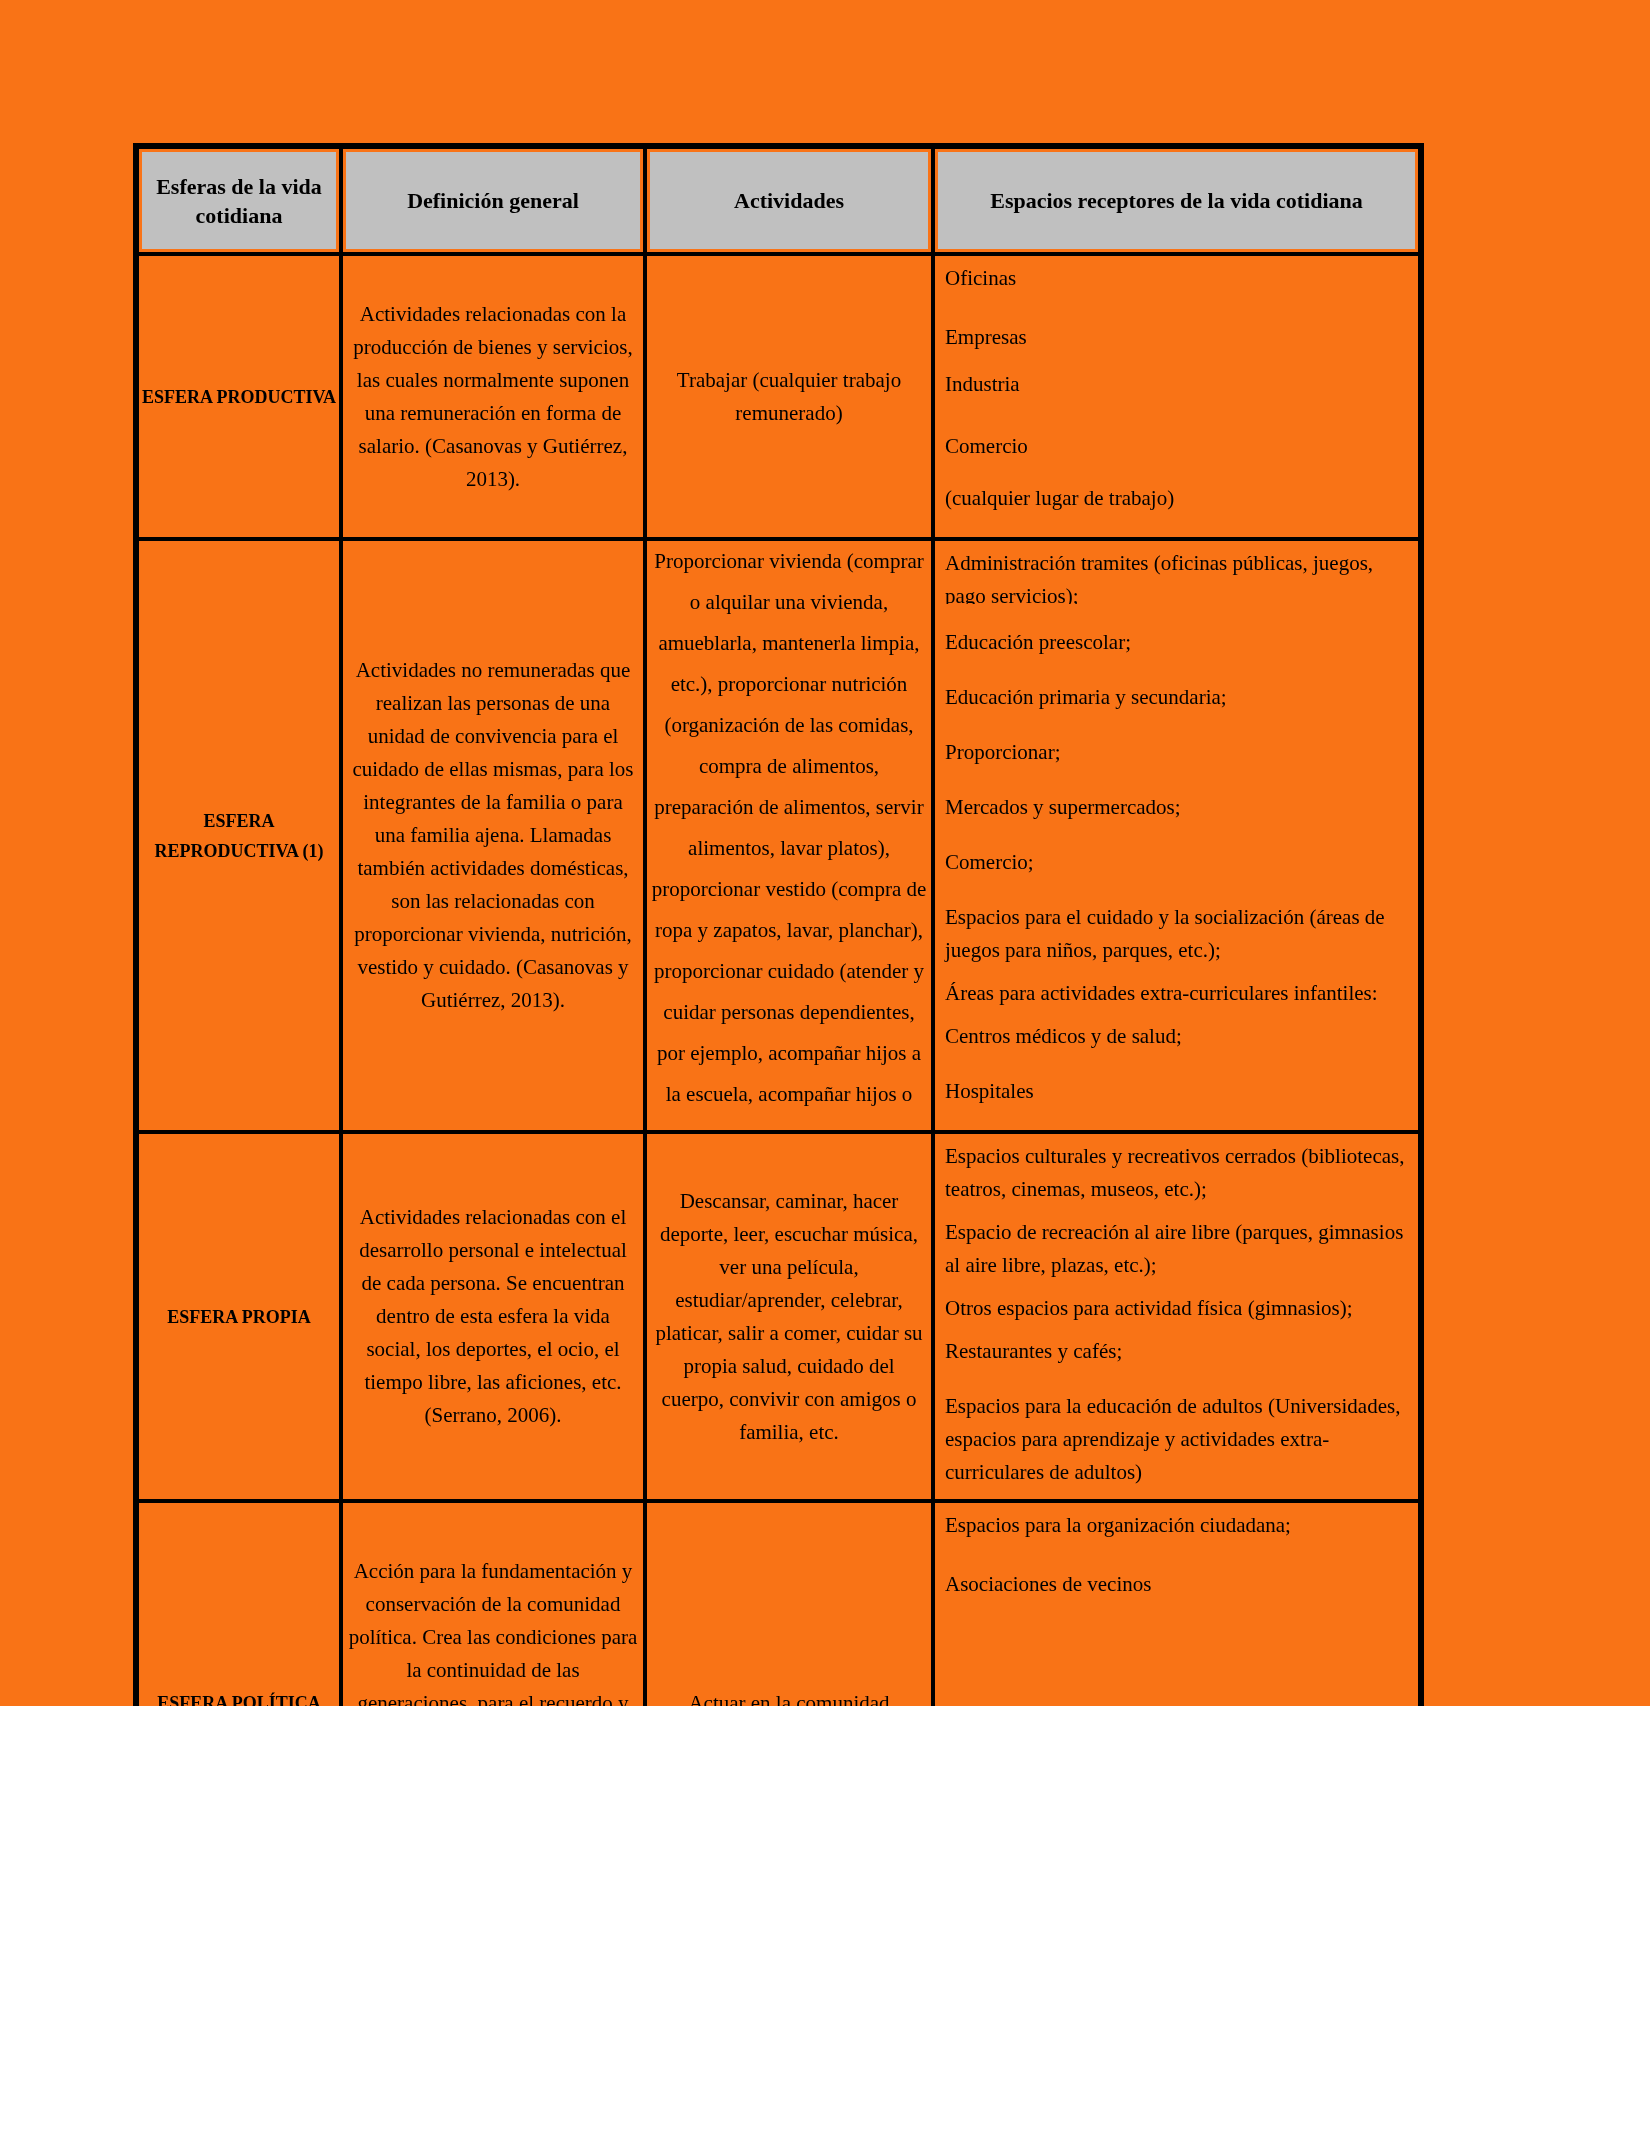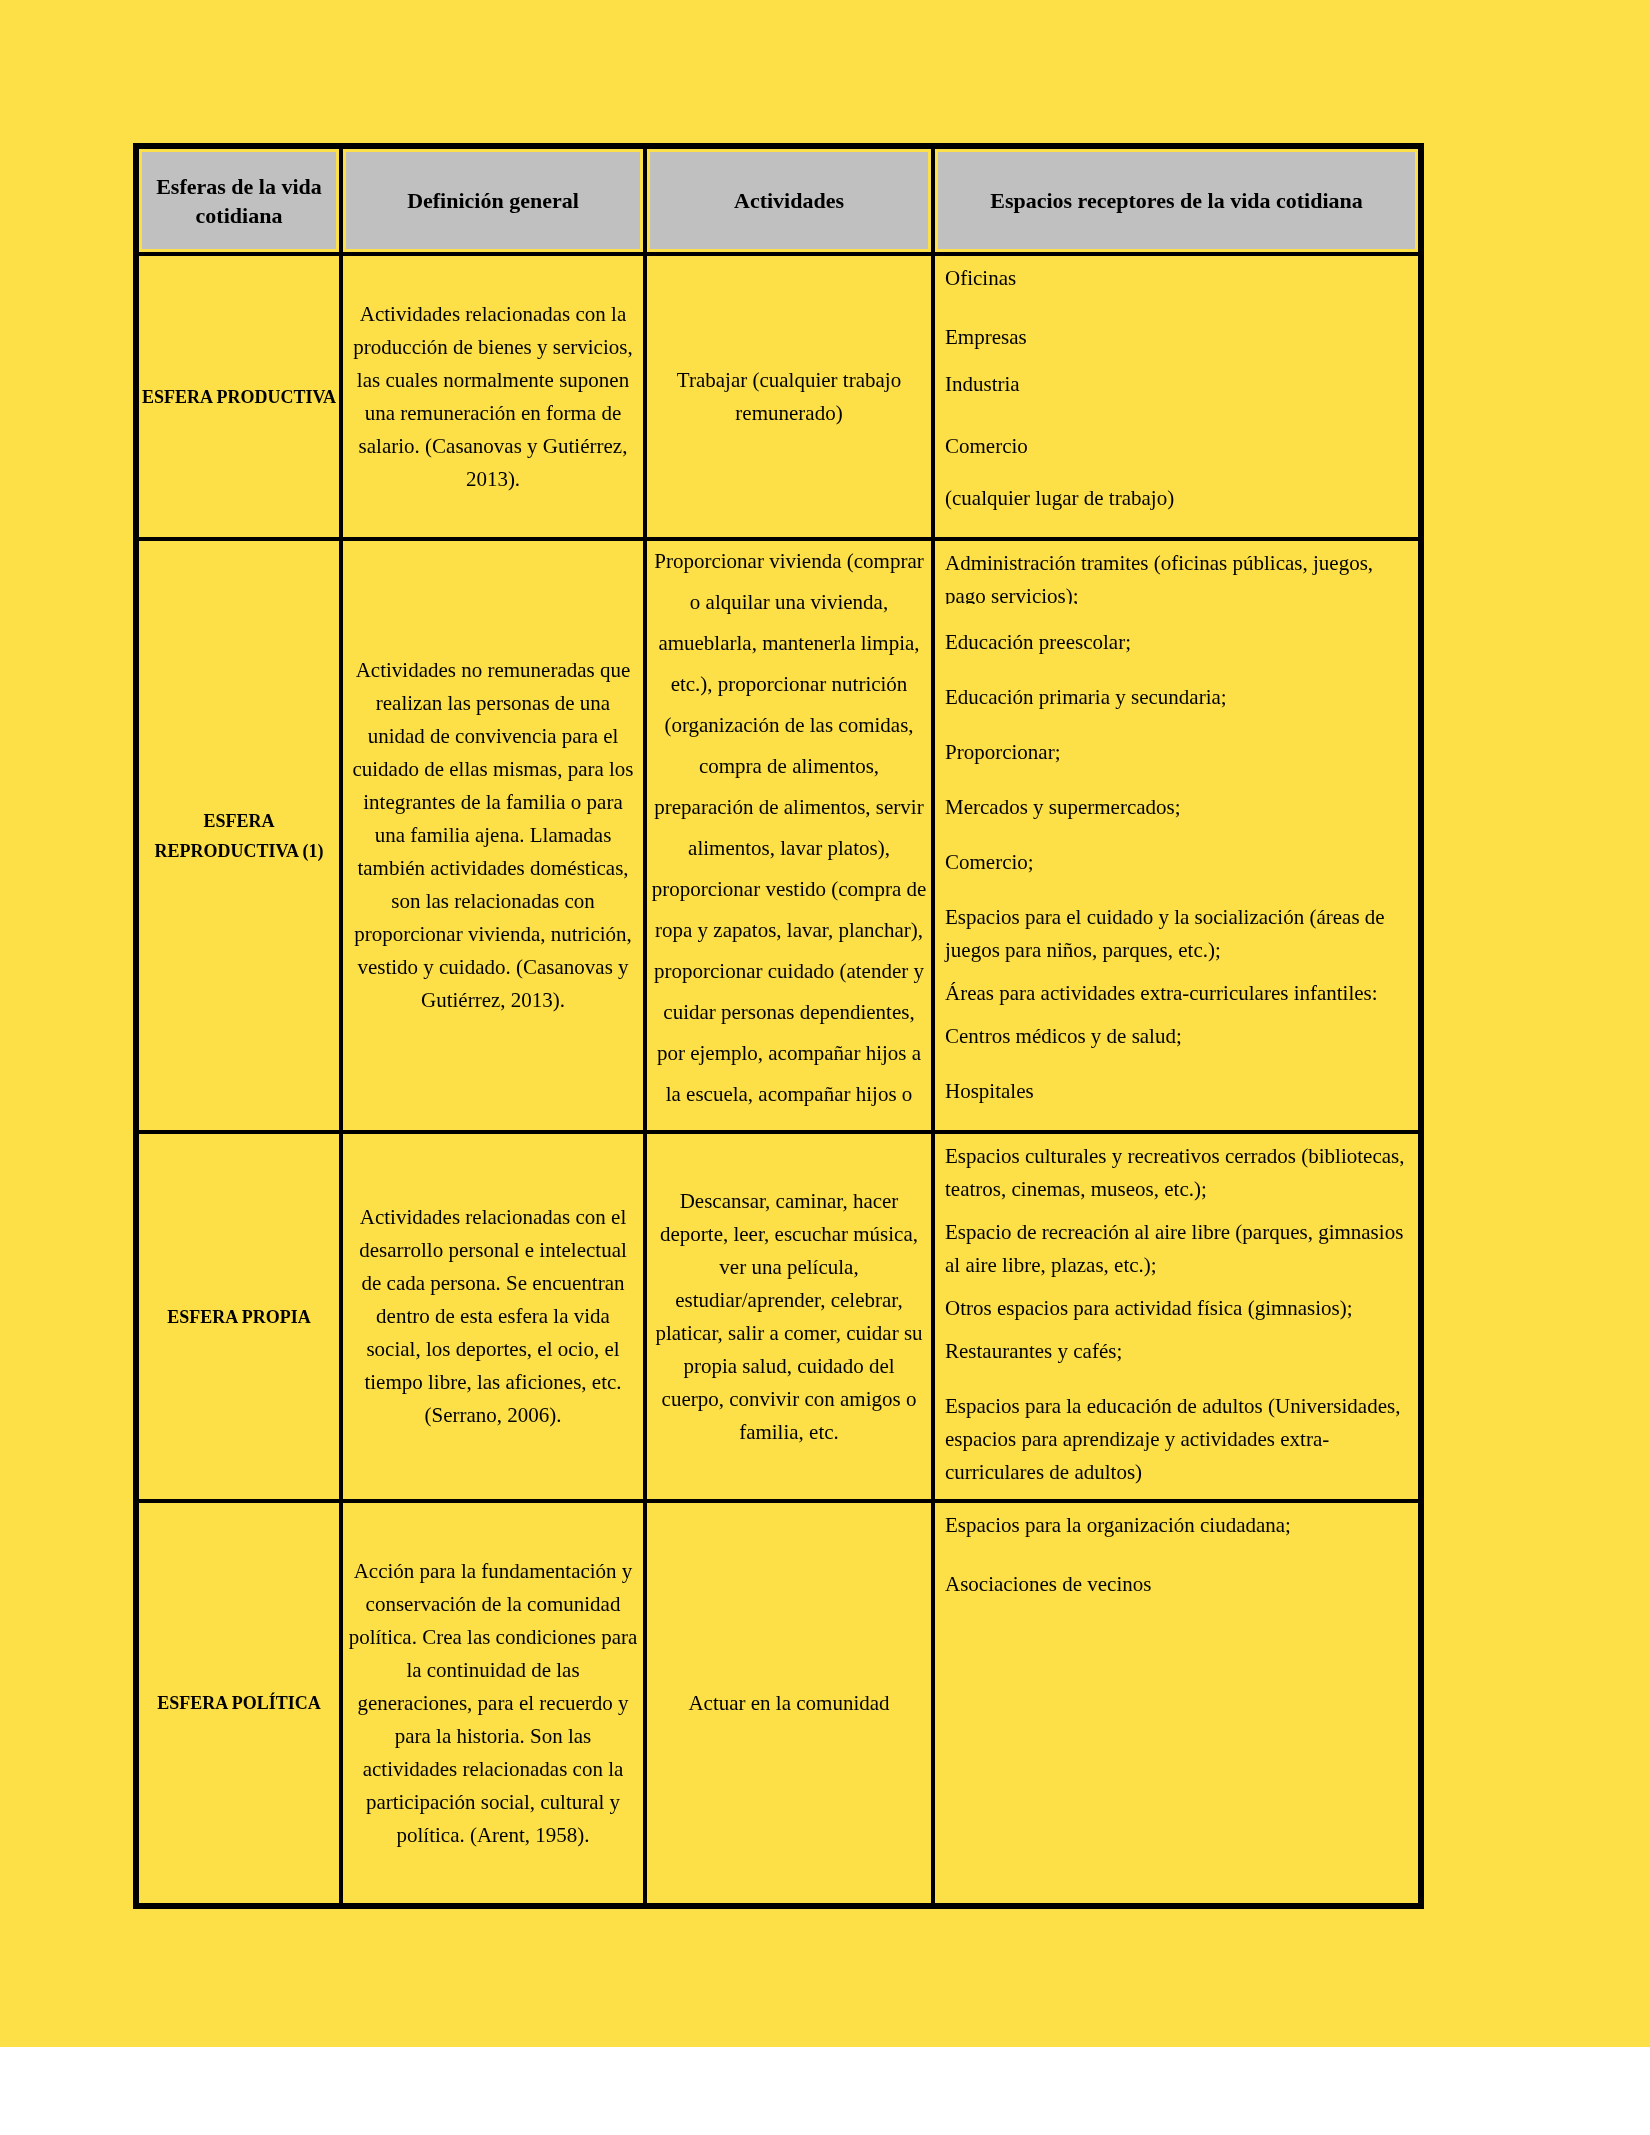--- a/index.html
+++ b/index.html
@@ -1,19 +1,19 @@
 <!DOCTYPE html>
 <html><head>
 <meta charset="utf-8">
 <style>
   html,body { margin:0; padding:0; background:#ffffff; }
   .page {
     position:relative;
-    width:1650px; height:2047px;
-    background:#fde047;
+    width:1650px; height:1706px;
+    background:#f97316;
     font-family:"Liberation Serif","DejaVu Serif",serif;
     color:#000;
   }
   table.main {
     position:absolute;
     left:133px; top:143px;
     width:1285px;
     border-collapse:collapse;
     table-layout:fixed;
     border:6px solid #000;

